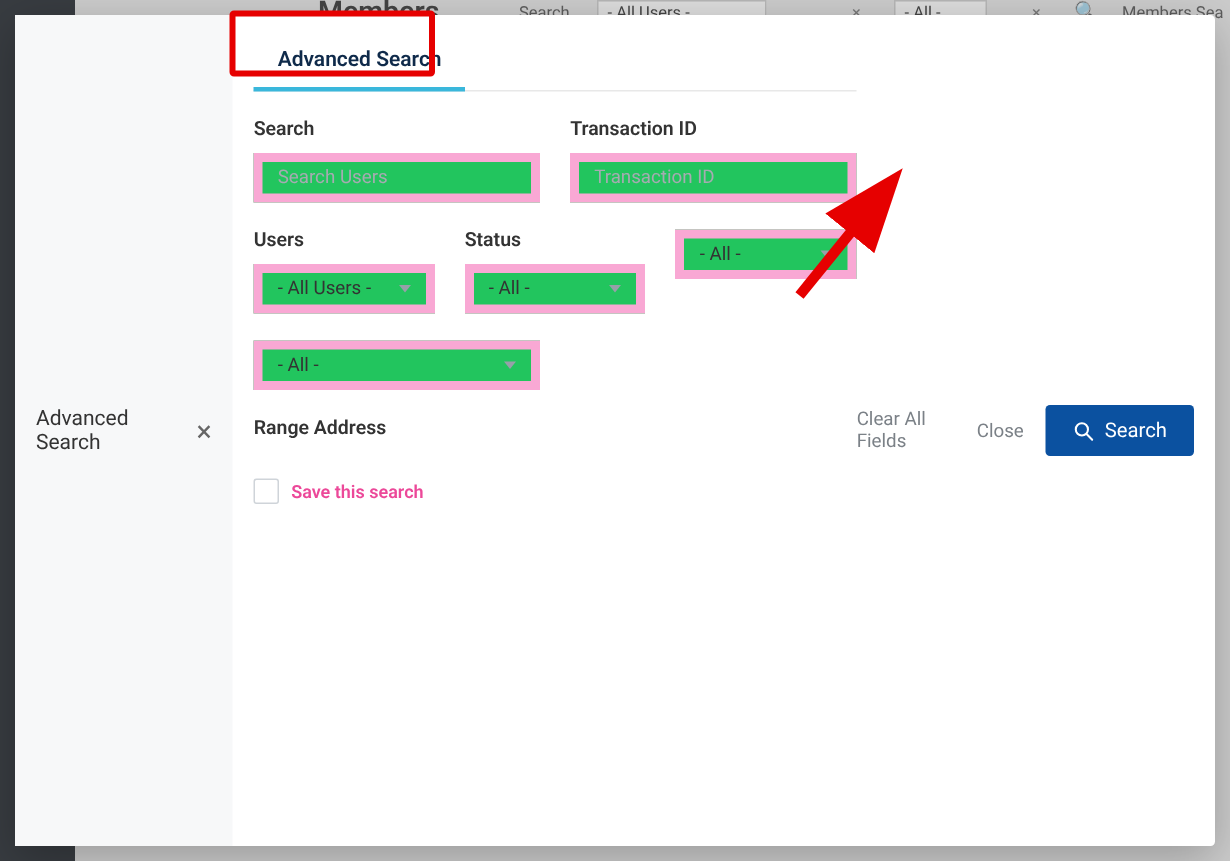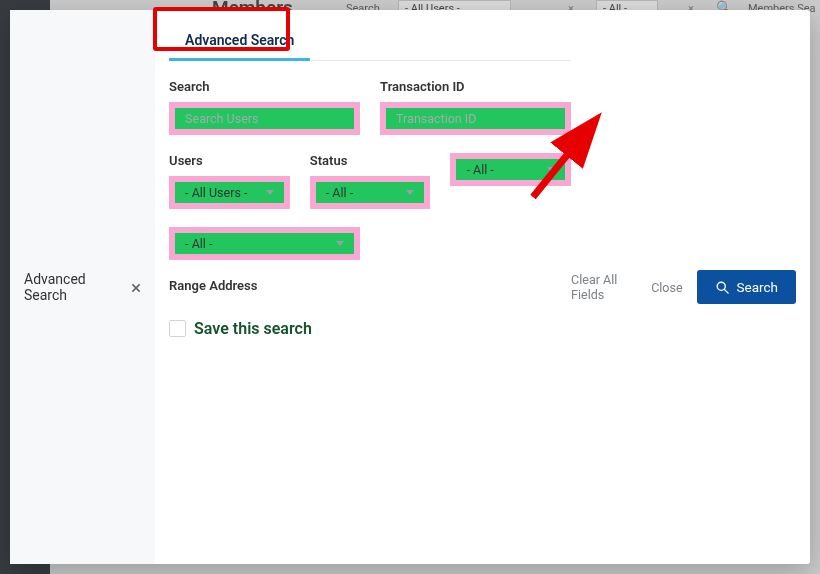--- a/index.html
+++ b/index.html
@@ -39,21 +39,21 @@
   .field.third { flex: 1; }
   .label { font-size:13px; font-weight:600; color:#333; margin-bottom:8px; }
   .input, .select { height:33px; border:6px solid #f9a8d4; background:#22c55e; font-size:12.5px; color:#333; padding: 0 10px; outline:none; }
   .input::placeholder { color:#a6abb1; }
   .select { display:flex; align-items:center; justify-content:space-between; cursor:pointer; color:#333; }
   .select .val { color:#333; font-size:12.5px;}
   .caret { width:0; height:0; border-left:4px solid transparent; border-right:4px solid transparent; border-top:5px solid #97a0a8; }
 
   .save-row { display:flex; align-items:center; gap:8px; margin-top: 4px; margin-bottom: 12px;}
   .checkbox { width:17px; height:17px; border:1px solid #cfd4d9; border-radius:2px; background:#fff; cursor:pointer;}
-  .save-label { font-size:16px; font-weight:600; color:#14532d; }
+  .save-label { font-size:12px; font-weight:600; color:#ec4899; }
 
   .footer-divider { height:1px; background:#ececec; margin: 6px -14px 0 -14px;}
   .modal-footer { display:flex; align-items:center; justify-content:flex-end; padding: 14px 14px; }
   .footer-left { font-size:12.5px; color:#7b8187; cursor:pointer; }
   .footer-right { display:flex; align-items:center; gap:14px; }
   .btn-close-text { font-size:12.5px; color:#7b8187; cursor:pointer; }
   .btn-search { background:#0b51a0; color:#fff; border:none; border-radius:3px; padding: 9px 18px; font-size:13.5px; display:flex; align-items:center; gap:7px; cursor:pointer; }
   .btn-search svg { width:15px; height:15px; }
 
   

